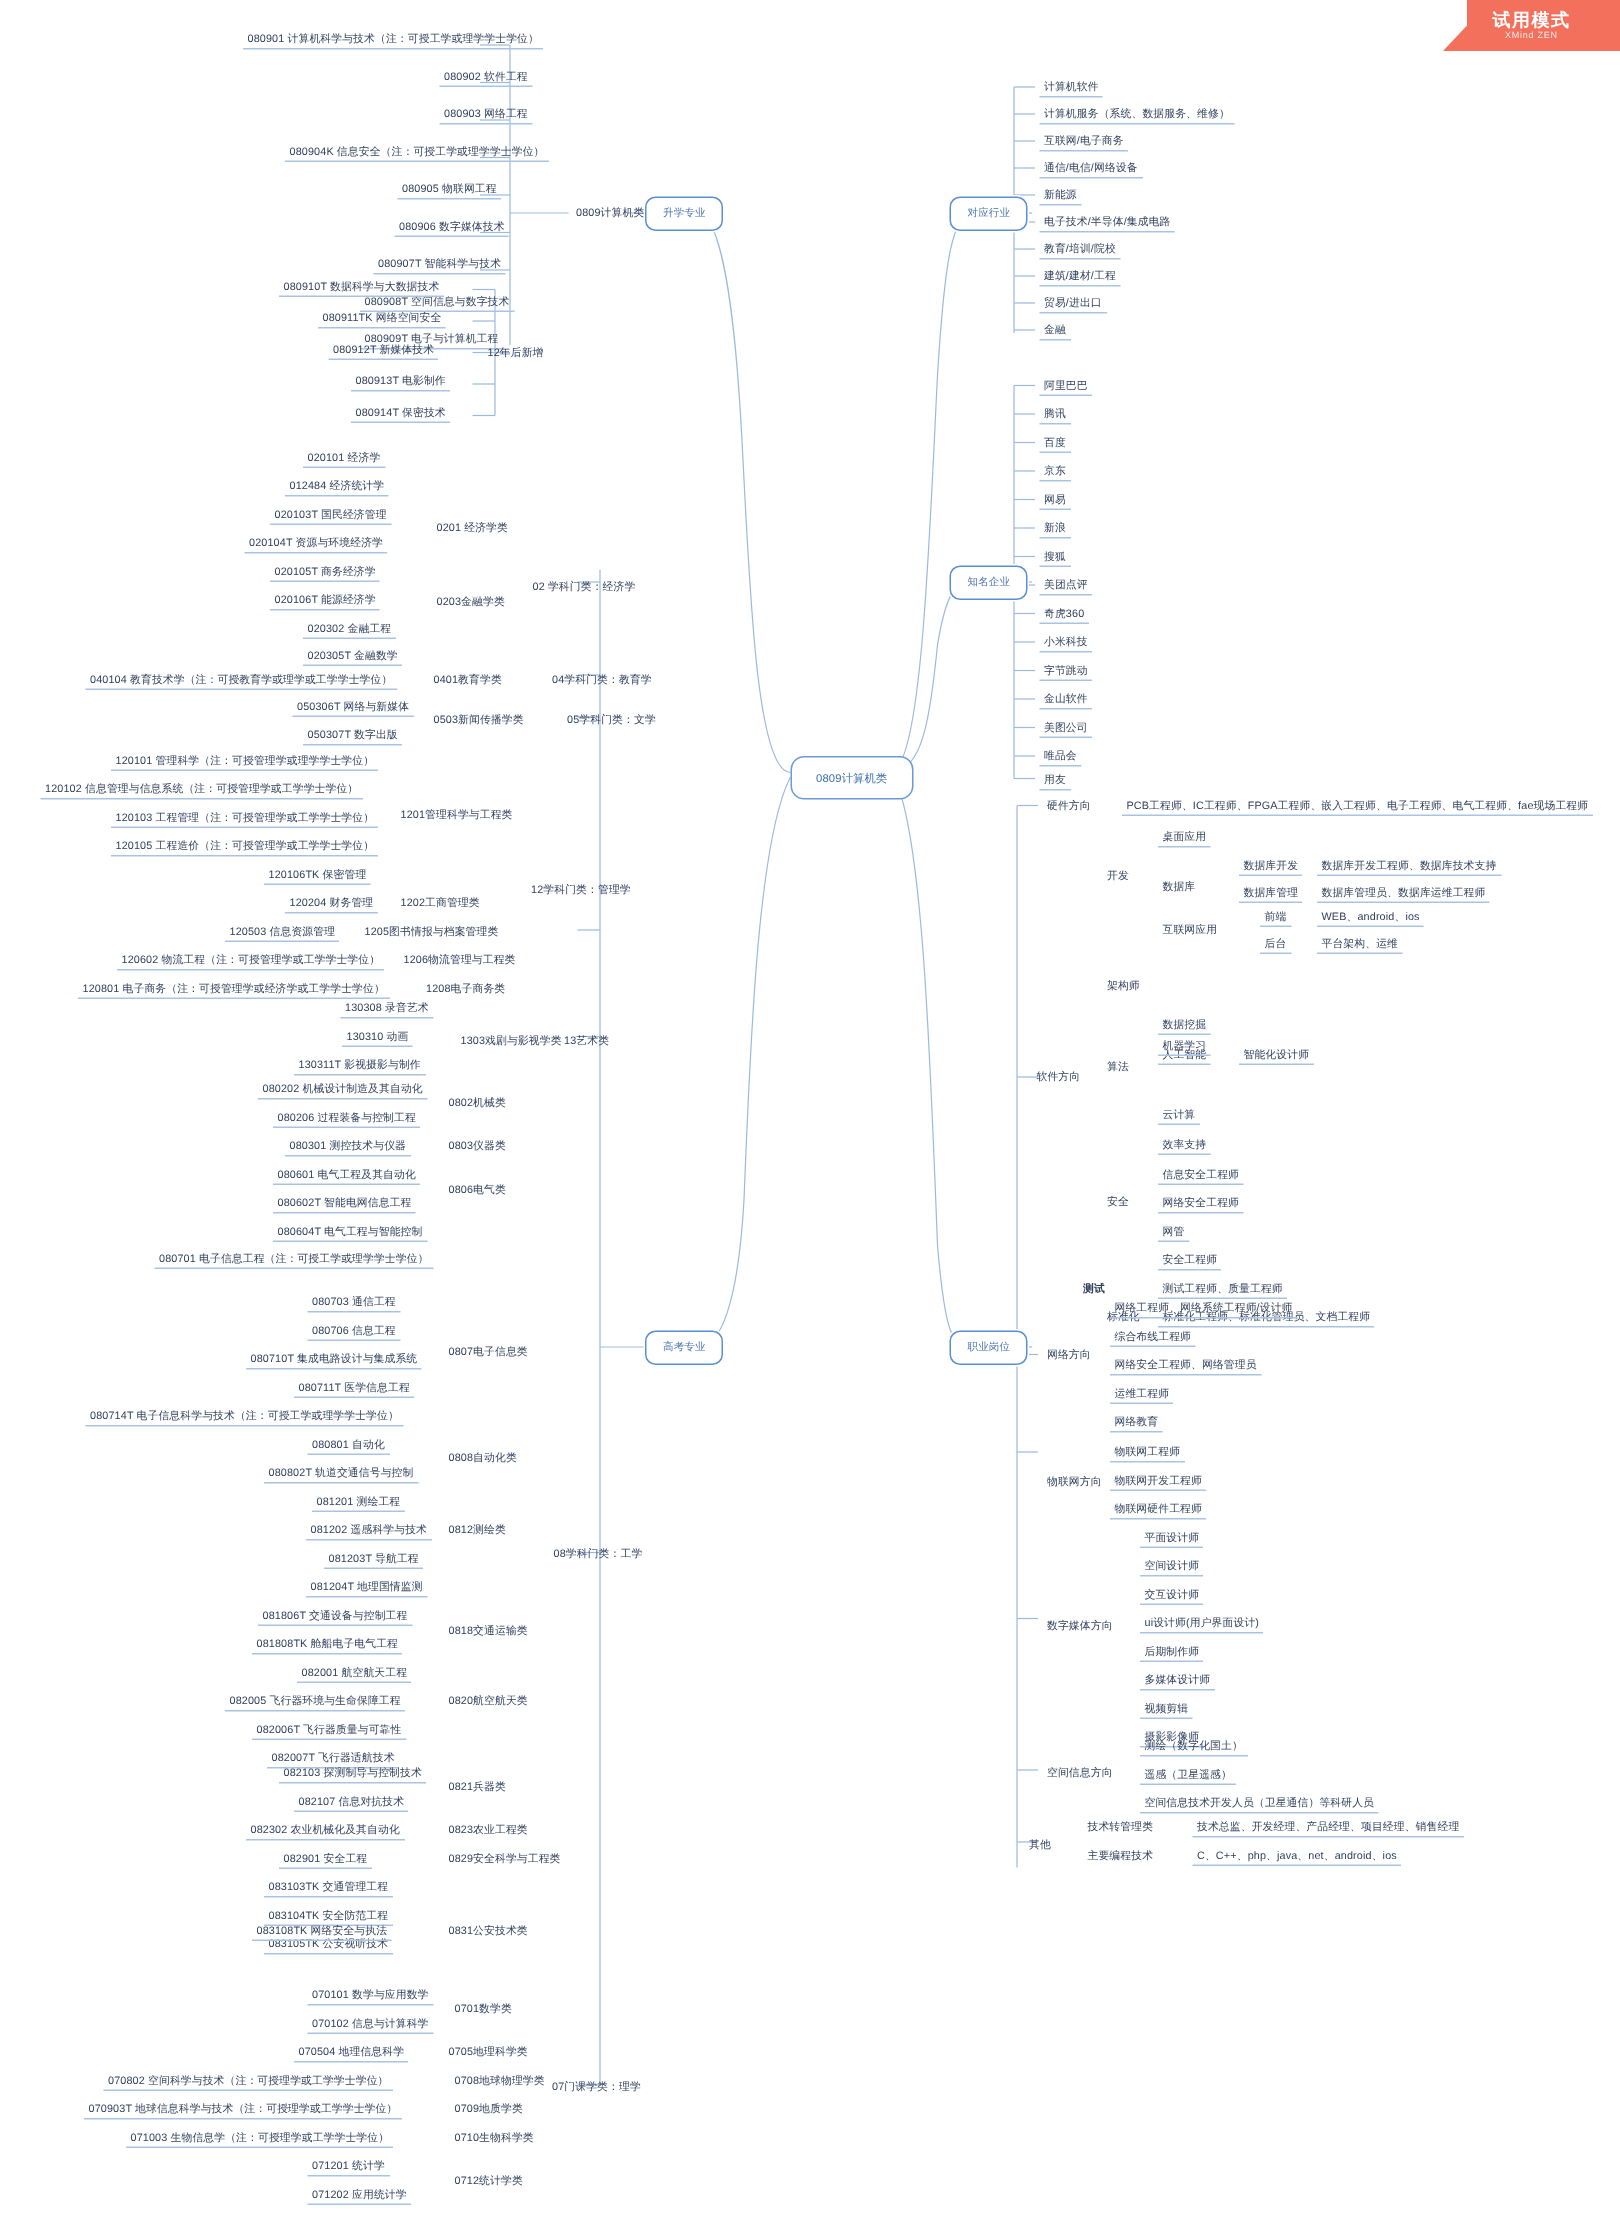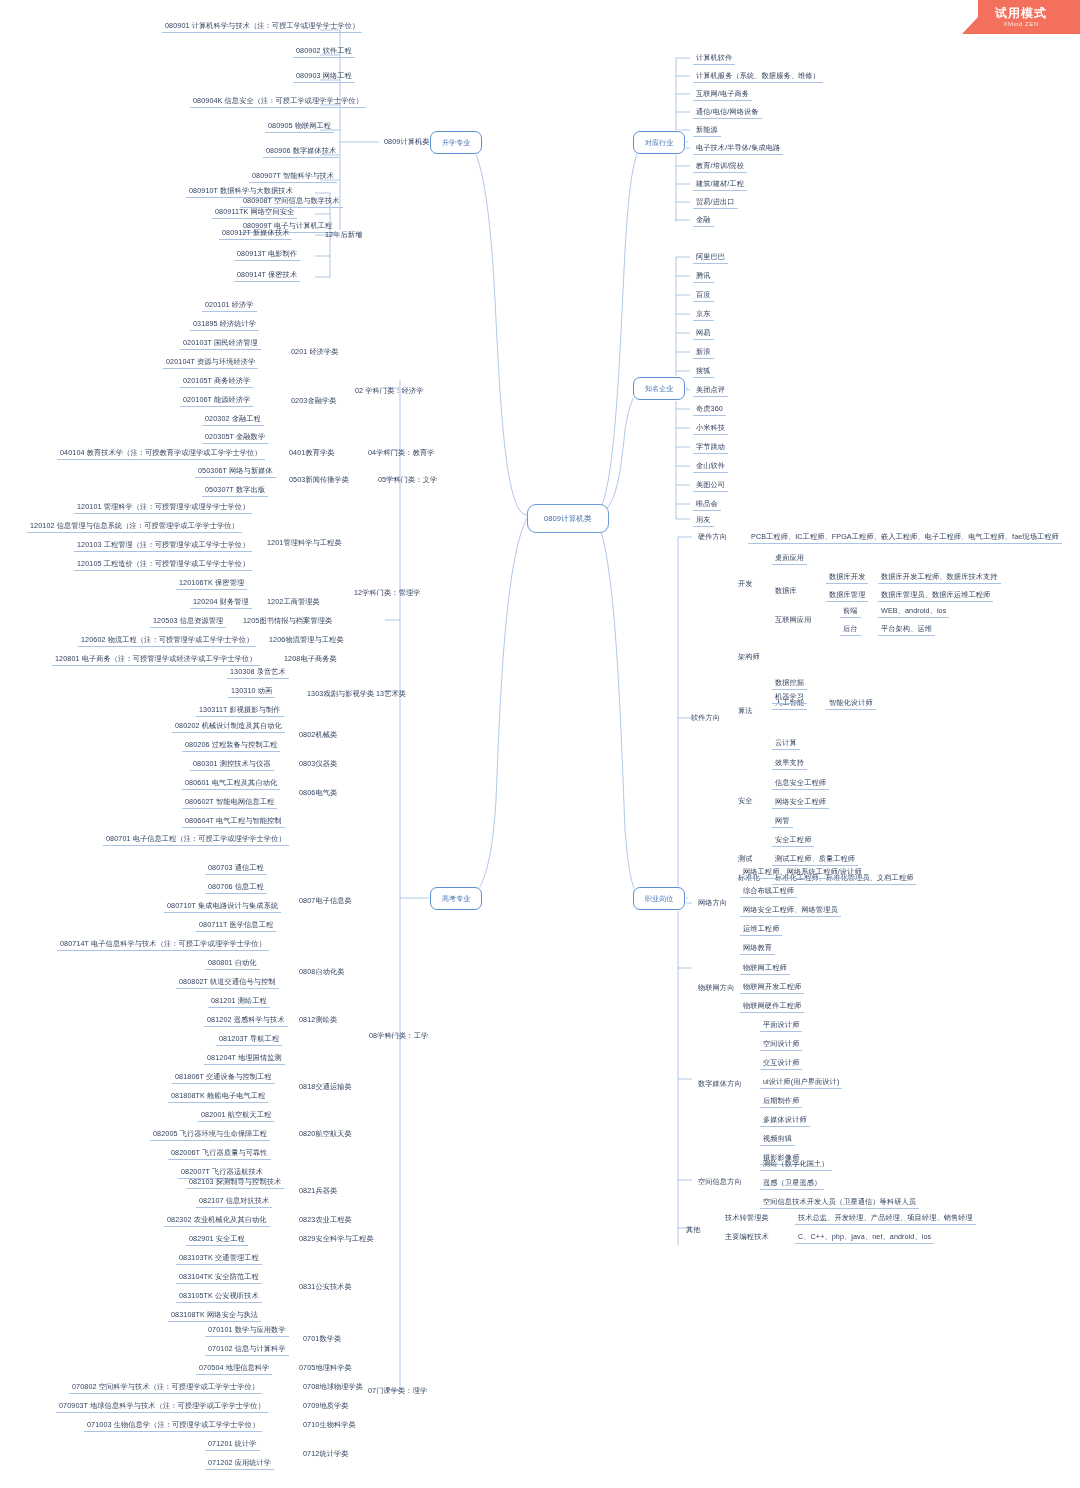--- a/index.html
+++ b/index.html
@@ -157,21 +157,21 @@
 <div class="nd plain" style="left:322px;top:229px;">12年后新增</div>
 <div class="nd leaf" style="left:186px;top:185px;">080910T 数据科学与大数据技术</div>
 <div class="nd leaf" style="left:212px;top:206px;">080911TK 网络空间安全</div>
 <div class="nd leaf" style="left:219px;top:227px;">080912T 新媒体技术</div>
 <div class="nd leaf" style="left:234px;top:248px;">080913T  电影制作</div>
 <div class="nd leaf" style="left:234px;top:269px;">080914T  保密技术</div>
 
 <div class="nd plain" style="left:352px;top:385px;">02 学科门类：经济学</div>
 <div class="nd plain" style="left:288px;top:346px;">0201   经济学类</div>
 <div class="nd leaf" style="left:202px;top:299px;">020101   经济学</div>
-<div class="nd leaf" style="left:190px;top:318px;">031895   经济统计学</div>
+<div class="nd leaf" style="left:190px;top:318px;">012484   经济统计学</div>
 <div class="nd leaf" style="left:180px;top:337px;">020103T  国民经济管理</div>
 <div class="nd leaf" style="left:163px;top:356px;">020104T  资源与环境经济学</div>
 <div class="nd leaf" style="left:180px;top:375px;">020105T  商务经济学</div>
 <div class="nd leaf" style="left:180px;top:394px;">020106T  能源经济学</div>
 <div class="nd plain" style="left:288px;top:395px;">0203金融学类</div>
 <div class="nd leaf" style="left:202px;top:413px;">020302    金融工程</div>
 <div class="nd leaf" style="left:202px;top:431px;">020305T   金融数学</div>
 
 <div class="nd plain" style="left:365px;top:447px;">04学科门类：教育学</div>
 <div class="nd plain" style="left:286px;top:447px;">0401教育学类</div>
@@ -253,21 +253,21 @@
 <div class="nd plain" style="left:296px;top:1214px;">0823农业工程类</div>
 <div class="nd leaf" style="left:164px;top:1214px;">082302   农业机械化及其自动化</div>
 
 <div class="nd plain" style="left:296px;top:1233px;">0829安全科学与工程类</div>
 <div class="nd leaf" style="left:186px;top:1233px;">082901   安全工程</div>
 
 <div class="nd plain" style="left:296px;top:1281px;text-align:center;">0831公安技术类</div>
 <div class="nd leaf" style="left:176px;top:1252px;">083103TK 交通管理工程</div>
 <div class="nd leaf" style="left:176px;top:1271px;">083104TK 安全防范工程</div>
 <div class="nd leaf" style="left:176px;top:1290px;">083105TK 公安视听技术</div>
-<div class="nd leaf" style="left:168px;top:1309px;">083108TK 网络安全与执法</div>
+<div class="nd leaf" style="left:168px;top:1281px;">083108TK 网络安全与执法</div>
 
 <div class="nd plain" style="left:365px;top:1385px;">07门课学类：理学</div>
 <div class="nd plain" style="left:300px;top:1333px;">0701数学类</div>
 <div class="nd leaf" style="left:205px;top:1324px;">070101   数学与应用数学</div>
 <div class="nd leaf" style="left:205px;top:1343px;">070102   信息与计算科学</div>
 <div class="nd plain" style="left:296px;top:1362px;">0705地理科学类</div>
 <div class="nd leaf" style="left:196px;top:1362px;">070504   地理信息科学</div>
 <div class="nd plain" style="left:300px;top:1381px;">0708地球物理学类</div>
 <div class="nd leaf" style="left:69px;top:1381px;">070802   空间科学与技术（注：可授理学或工学学士学位）</div>
 <div class="nd plain" style="left:300px;top:1400px;">0709地质学类</div>
@@ -332,21 +332,21 @@
 <div class="nd leaf" style="left:772px;top:691px;">机器学习</div>
 <div class="nd leaf" style="left:772px;top:737px;">云计算</div>
 <div class="nd leaf" style="left:772px;top:757px;">效率支持</div>
 
 <div class="nd plain" style="left:735px;top:795px;">安全</div>
 <div class="nd leaf" style="left:772px;top:777px;">信息安全工程师</div>
 <div class="nd leaf" style="left:772px;top:796px;">网络安全工程师</div>
 <div class="nd leaf" style="left:772px;top:815px;">网管</div>
 <div class="nd leaf" style="left:772px;top:834px;">安全工程师</div>
 
-<div class="nd plain" style="left:735px;top:853px;">测试</div>
+<div class="nd plain" style="left:719px;top:853px;font-weight:bold;">测试</div>
 <div class="nd leaf" style="left:772px;top:853px;">测试工程师、质量工程师</div>
 <div class="nd plain" style="left:735px;top:872px;">标准化</div>
 <div class="nd leaf" style="left:772px;top:872px;">标准化工程师、标准化管理员、文档工程师</div>
 
 <div class="nd plain" style="left:695px;top:897px;">网络方向</div>
 <div class="nd leaf" style="left:740px;top:866px;">网络工程师、网络系统工程师/设计师</div>
 <div class="nd leaf" style="left:740px;top:885px;">综合布线工程师</div>
 <div class="nd leaf" style="left:740px;top:904px;">网络安全工程师、网络管理员</div>
 <div class="nd leaf" style="left:740px;top:923px;">运维工程师</div>
 <div class="nd leaf" style="left:740px;top:942px;">网络教育</div>

